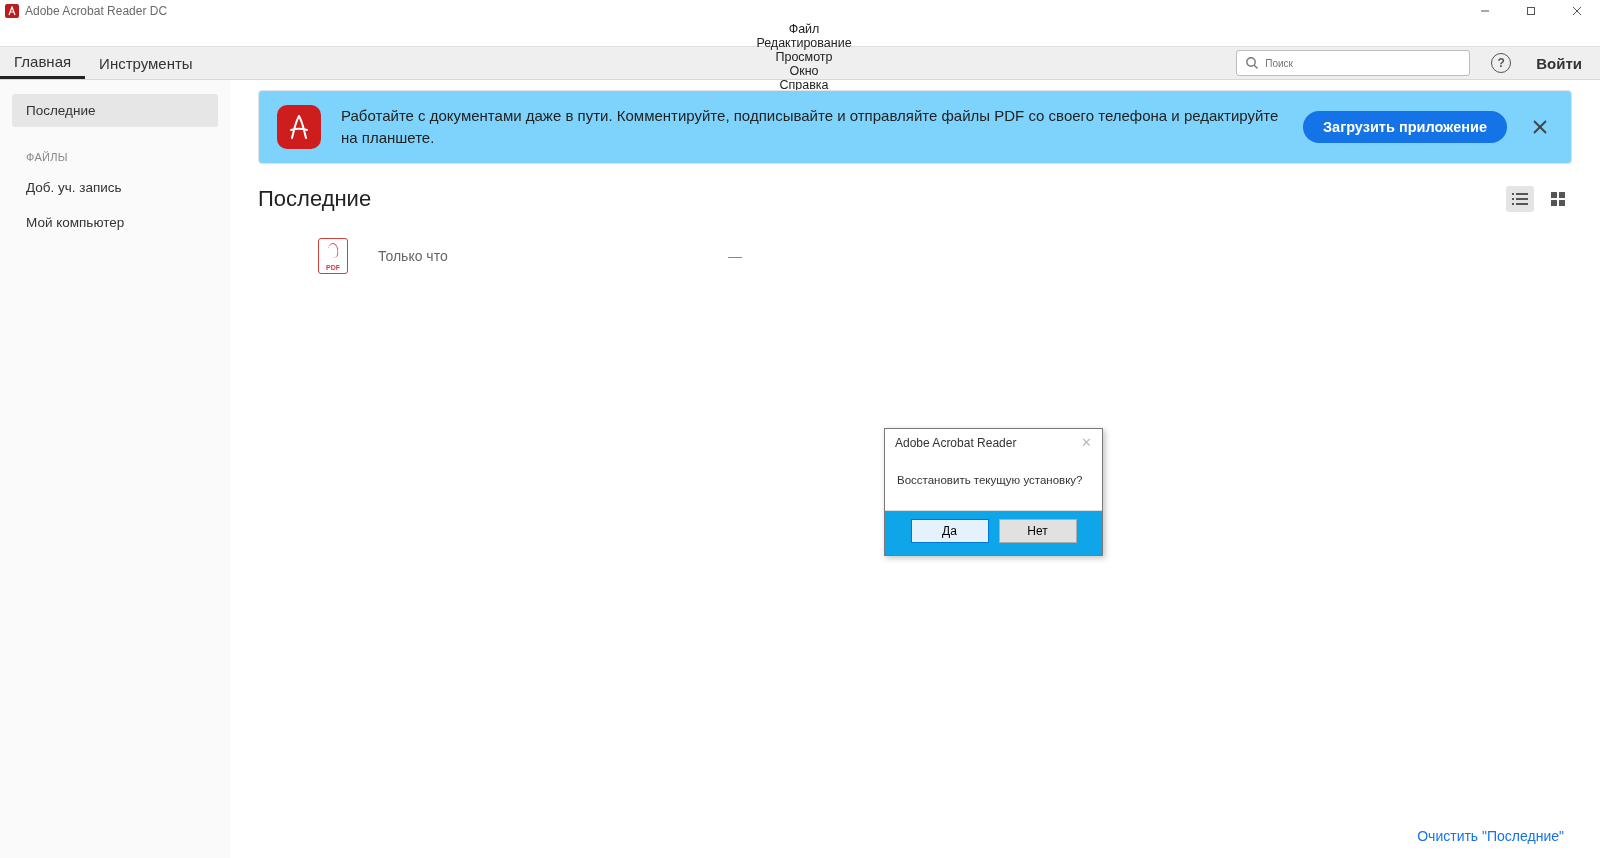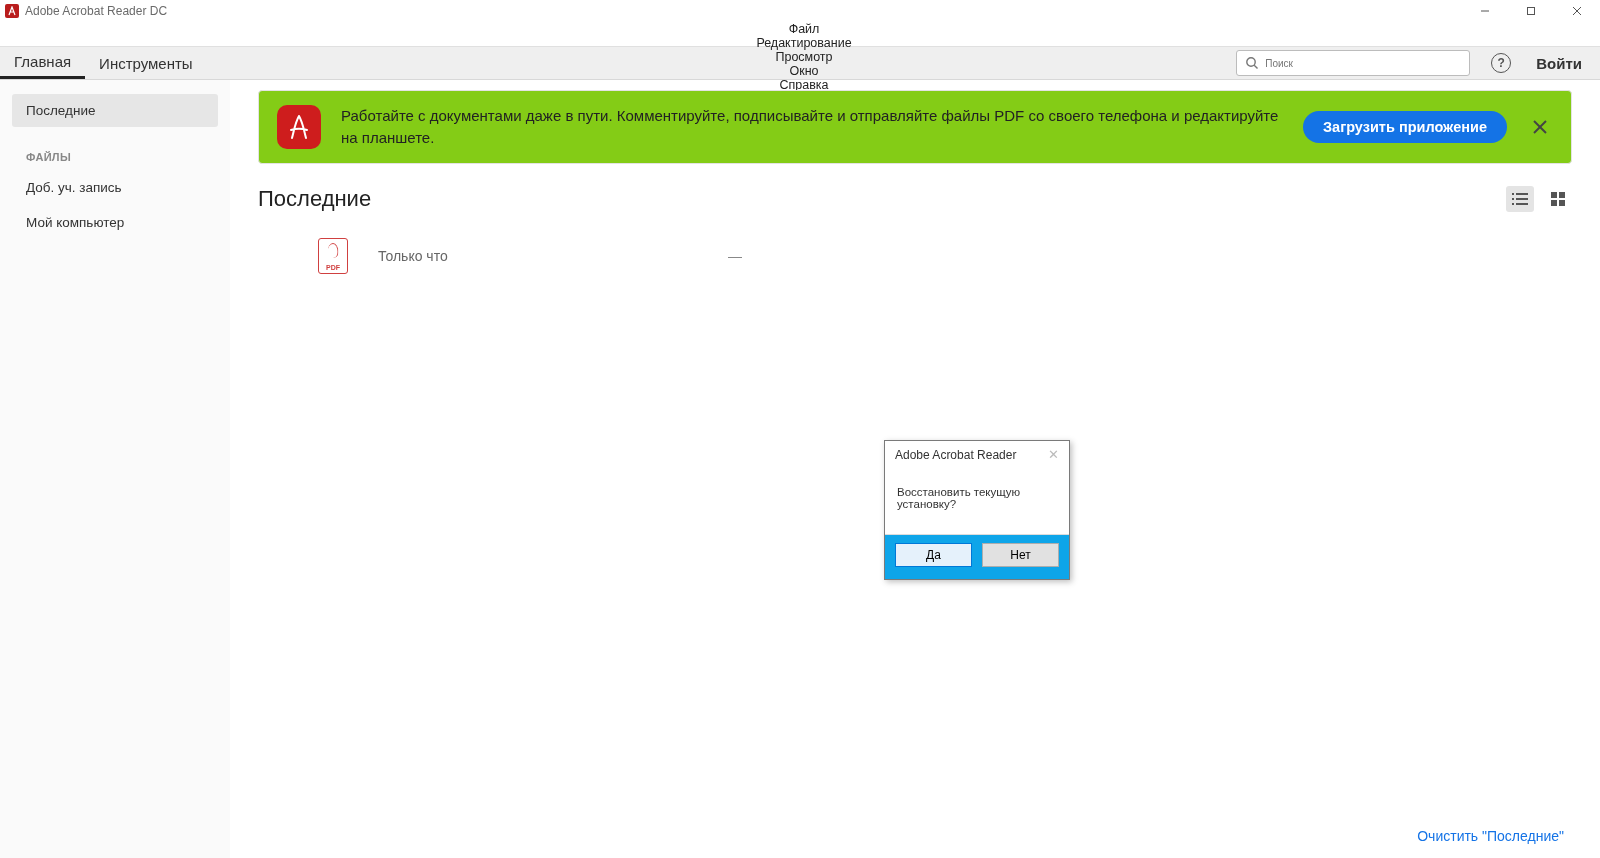--- a/index.html
+++ b/index.html
@@ -28,25 +28,25 @@
 .toolbar .help-circle { width: 20px; height: 20px; border: 1.5px solid #555; border-radius: 50%; display: flex; align-items: center; justify-content: center; font-size: 12px; color: #555; font-weight: bold; }
 .toolbar .signin { padding: 0 18px; display: flex; align-items: center; font-size: 15px; font-weight: 600; color: #333; cursor: pointer; }
 
 
 .body { display: flex; height: calc(858px - 22px - 24px - 34px); }
 
 
 .sidebar { width: 230px; background: #fafafa; padding: 14px 12px; display: flex; flex-direction: column; }
 .sidebar .nav-item { padding: 9px 14px; font-size: 13.5px; color: #333; border-radius: 3px; cursor: pointer; margin-bottom: 2px; }
 .sidebar .nav-item.active-item { background: #e6e6e6; }
-.sidebar .section-label { font-size: 11px; font-weight: 700; color: #888; text-transform: uppercase; padding: 22px 14px 8px 14px; letter-spacing: 0.3px; }
+.sidebar .section-label { font-size: 11px; font-weight: 400; color: #888; text-transform: uppercase; padding: 22px 14px 8px 14px; letter-spacing: 0.3px; }
 
 
 .main { flex: 1; padding: 10px 28px 0 28px; position: relative; display: flex; flex-direction: column; }
-.promo { display: flex; align-items: center; border: 1px solid #e3e3e3; border-radius: 4px; padding: 14px 18px; background: #84cc16; }
+.promo { display: flex; align-items: center; border: 1px solid #e3e3e3; border-radius: 4px; padding: 14px 18px; background: #7dd3fc; }
 .promo-icon { width: 44px; height: 44px; background: #ce1d1d; border-radius: 10px; display: flex; align-items: center; justify-content: center; margin-right: 20px; flex-shrink: 0; }
 .promo-text { flex: 1; font-size: 15px; color: #222; line-height: 1.45; }
 .promo-btn { background: #1473e6; color: #fff; border: none; border-radius: 16px; padding: 8px 20px; font-size: 14.5px; font-weight: 600; cursor: pointer; margin: 0 20px; }
 .promo-close { width: 26px; height: 26px; display: flex; align-items: center; justify-content: center; cursor: pointer; }
 
 .section-header { display: flex; align-items: center; margin-top: 22px; }
 .section-title { font-size: 22px; color: #222; }
 .view-toggle { margin-left: auto; display: flex; gap: 10px; }
 .view-btn { width: 28px; height: 26px; display: flex; align-items: center; justify-content: center; border-radius: 3px; cursor: pointer; }
 .view-btn.active-view { background: #e4e4e4; }
@@ -67,21 +67,21 @@
 .file-name { font-size: 15.5px; color: #222; }
 .file-type { font-size: 11px; color: #999; text-transform: uppercase; margin-top: 2px; }
 .opened-text { font-size: 14px; color: #666; }
 .size-dash { font-size: 14px; color: #888; }
 
 
 .footer-link { position: absolute; right: 36px; bottom: 14px; color: #1473e6; font-size: 14px; cursor: pointer; }
 
 
 .dialog-backdrop { position: absolute; left: 0; top: 0; right: 0; bottom: 0; display: flex; align-items: flex-start; justify-content: center; pointer-events: none; }
-.dialog { pointer-events: auto; position: absolute; left: 654px; top: 360px; width: 186px; background: #fff; border: 1px solid #7a7a7a; box-shadow: 2px 2px 6px rgba(0,0,0,0.25); }
+.dialog { pointer-events: auto; position: absolute; left: 654px; top: 348px; width: 219px; background: #fff; border: 1px solid #7a7a7a; box-shadow: 2px 2px 6px rgba(0,0,0,0.25); }
 .dialog-title { display: flex; align-items: center; padding: 6px 10px; font-size: 12px; color: #333; }
 .dialog-title .dlg-close { margin-left: auto; color: #bbb; font-size: 13px; cursor: pointer; }
 .dialog-body { padding: 18px 12px 24px; font-size: 11.5px; color: #333; text-align: left; }
 .dialog-buttons { display: flex; justify-content: center; gap: 10px; padding: 8px 10px 12px; background: #0ea5e9; border-top: 1px solid #dcdcdc; }
 .dialog-buttons button { width: 78px; height: 24px; font-size: 12px; background: #e1e1e1; border: 1px solid #adadad; cursor: pointer; }
 .dialog-buttons button.primary { border: 1.5px solid #0078d7; background: #e5f1fb; }
 
 svg { display: block; }
 </style>
 </head>

